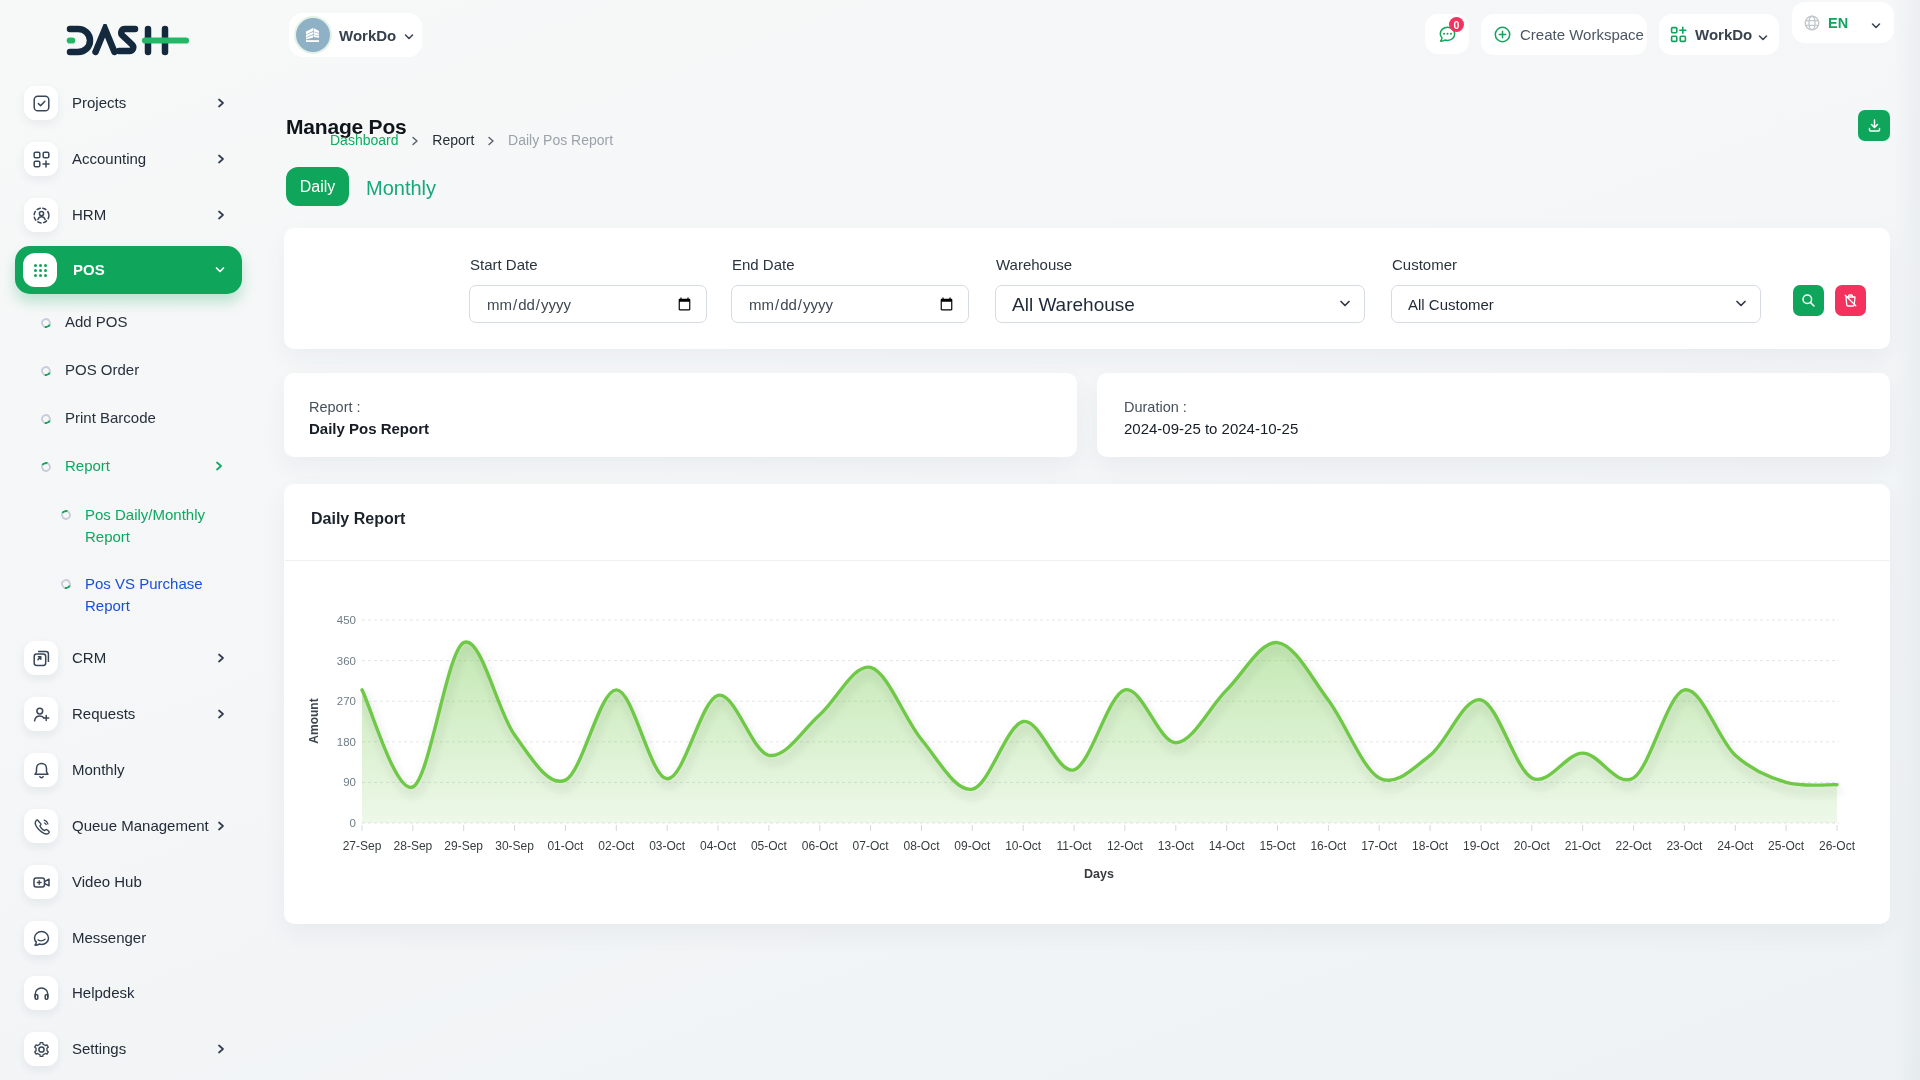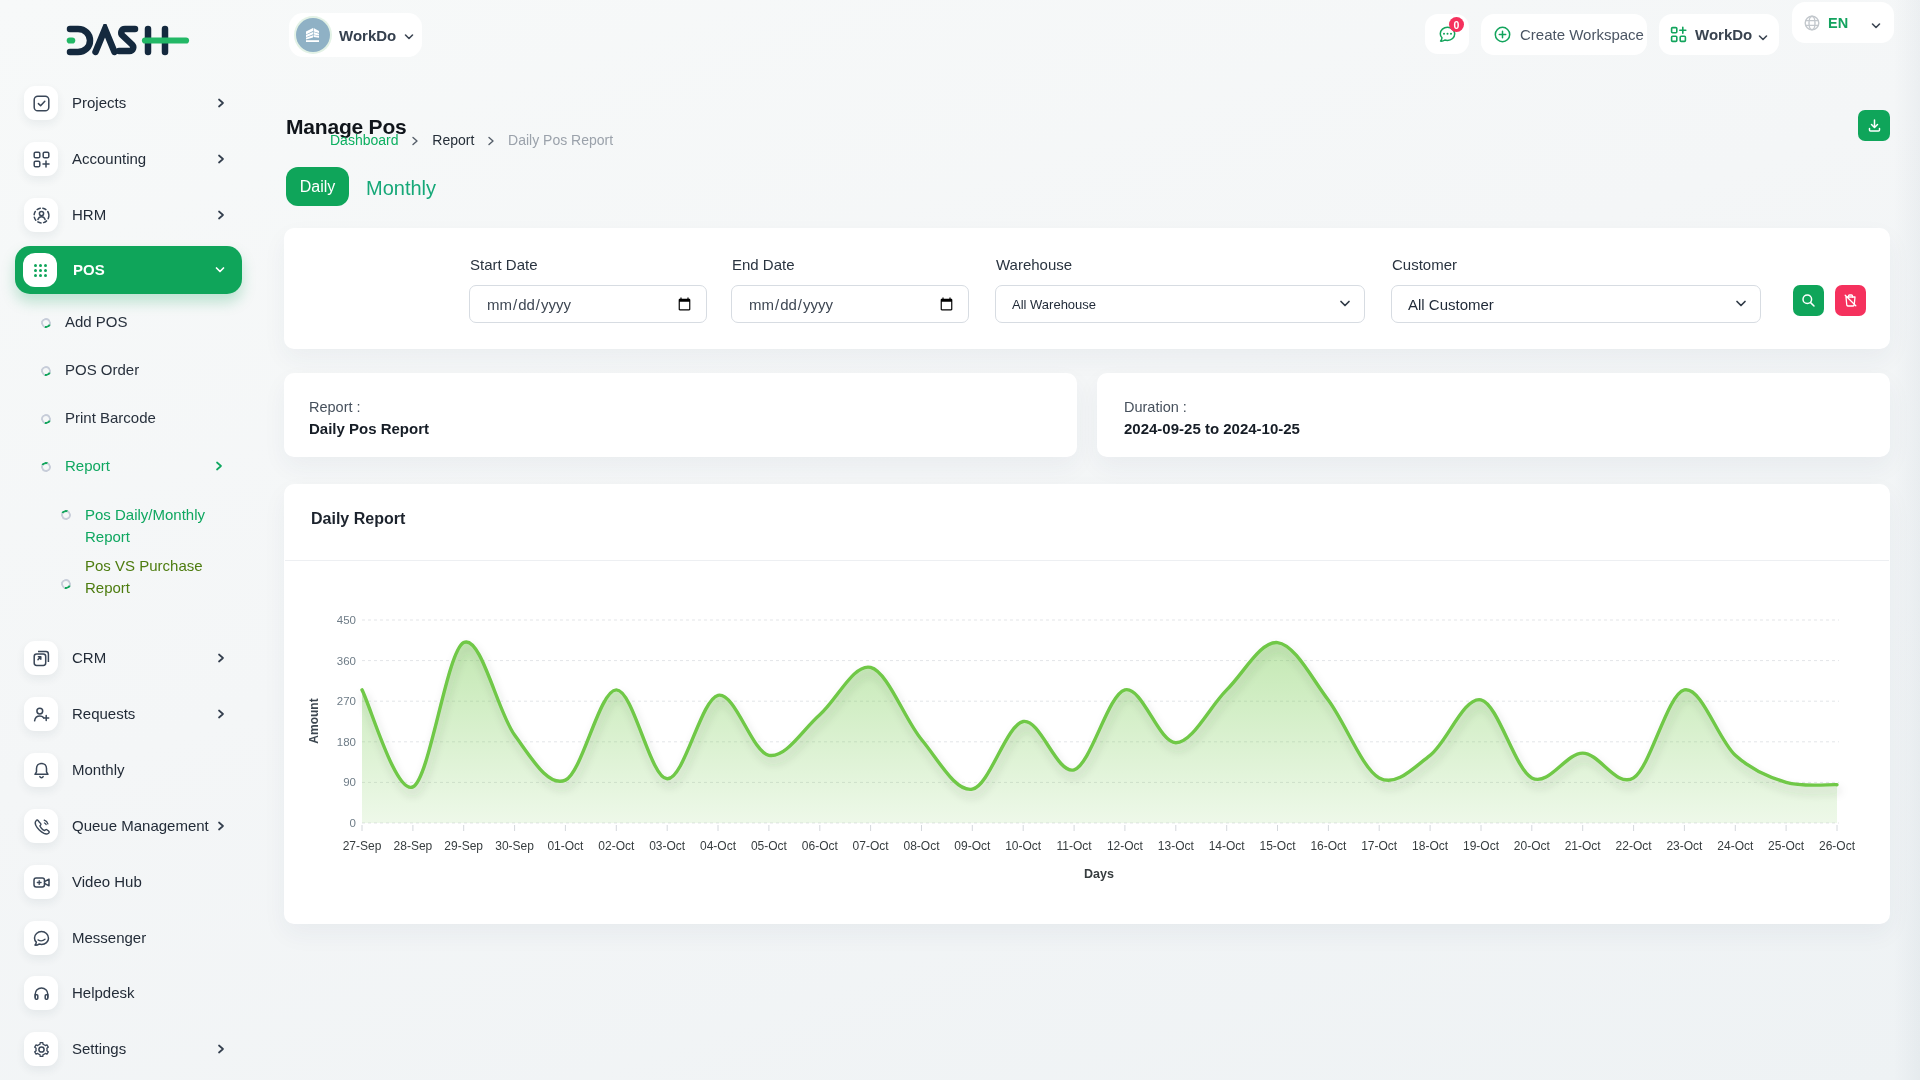--- a/index.html
+++ b/index.html
@@ -100,21 +100,21 @@
 <div class="bullet" style="left:41px;top:414px;"></div>
 <div class="sub" style="left:65px;top:409px;color:#28313d;">Print Barcode</div>
 <div class="bullet on" style="left:41px;top:462px;"></div>
 <div class="sub" style="left:65px;top:457px;color:#0fa760;">Report</div>
 <svg class="chev" style="left:213px;top:460px" viewBox="0 0 12 12">
       <path d="M4,2.5 L8,6 L4,9.5" fill="none" stroke="#0fa760" stroke-width="1.7" stroke-linecap="round" stroke-linejoin="round"></path>
     </svg>
 <div class="bullet on" style="left:61px;top:510px;"></div>
 <div class="sub" style="left:85px;top:504px;width:140px;line-height:21.5px;color:#0fa760;">Pos Daily/Monthly Report</div>
 <div class="bullet" style="left:61px;top:579px;"></div>
-<div class="sub" style="left:85px;top:555px;width:140px;line-height:21.5px;color:#4d7c0f;">Pos VS Purchase Report</div>
+<div class="sub" style="left:85px;top:573px;width:140px;line-height:21.5px;color:#1d4ed8;">Pos VS Purchase Report</div>
 <div class="ib" style="left:24px;top:641px;">
       <svg width="19" height="19" viewBox="0 0 19 19">
         <g fill="none" stroke="#3a4758" stroke-width="1.5" stroke-linejoin="round">
           <rect x="2.2" y="5" width="11.5" height="11.5" rx="2.4"></rect>
           <path d="M6,2.6 h8 a2.4,2.4 0 0 1 2.4,2.4 v8"></path>
           <path d="M6,10.6 l2.8,-2.8 m0,2.4 v-2.4 h-2.4" stroke-linecap="round"></path>
         </g>
       </svg>
     </div>
 <div class="mlabel" style="top:641px;line-height:34px;">CRM</div>
@@ -293,21 +293,21 @@
     </svg>
 </div>
 
 <div class="card" style="left:284px;top:228px;width:1606px;height:121px;"></div>
 <div class="abs" style="left:470px;top:256px;font-size:15px;color:#2a3440;">Start Date</div>
 <input type="date" class="abs" style="left: 469px; top: 285px; width: 238px; height: 38px; border: 1px solid rgb(215, 220, 226); border-radius: 7px; padding: 0px 12px 0px 16px; font-family: &quot;Liberation Sans&quot;, sans-serif; font-size: 15px; color: rgb(63, 72, 84); background: rgb(255, 255, 255);">
 <div class="abs" style="left:732px;top:256px;font-size:15px;color:#2a3440;">End Date</div>
 <input type="date" class="abs" style="left: 731px; top: 285px; width: 238px; height: 38px; border: 1px solid rgb(215, 220, 226); border-radius: 7px; padding: 0px 12px 0px 16px; font-family: &quot;Liberation Sans&quot;, sans-serif; font-size: 15px; color: rgb(63, 72, 84); background: rgb(255, 255, 255);">
 <div class="abs" style="left:996px;top:256px;font-size:15px;color:#2a3440;text-align:right;">Warehouse</div>
 <div class="abs" style="left:995px;top:285px;width:370px;height:38px;">
-  <select style="appearance:none;-webkit-appearance:none;width:100%;height:100%;border:1px solid #d7dce2;border-radius:7px;padding:0 30px 0 16px;font-family:'Liberation Sans',sans-serif;font-size:13px;color:#1f2937;background:#fff;">
+  <select style="appearance:none;-webkit-appearance:none;width:100%;height:100%;border:1px solid #d7dce2;border-radius:7px;padding:0 30px 0 16px;font-family:'Liberation Sans',sans-serif;font-size:19px;color:#1f2937;background:#fff;">
     <option>All Warehouse</option>
   </select>
   <svg class="chev" style="right:14px;top:13px;left:auto" viewBox="0 0 12 12">
       <path d="M2,3.5 L6,7.5 L10,3.5" fill="none" stroke="#303a46" stroke-width="1.7" stroke-linecap="round" stroke-linejoin="round"></path>
     </svg>
 </div>
 <div class="abs" style="left:1392px;top:256px;font-size:15px;color:#2a3440;">Customer</div>
 <div class="abs" style="left:1391px;top:285px;width:370px;height:38px;">
   <select style="appearance:none;-webkit-appearance:none;width:100%;height:100%;border:1px solid #d7dce2;border-radius:7px;padding:0 30px 0 16px;font-family:'Liberation Sans',sans-serif;font-size:15px;color:#1f2937;background:#fff;">
     <option>All Customer</option>
@@ -330,21 +330,21 @@
         <path d="M2.2,2.2 L12.8,12.8"></path>
       </g>
     </svg>
 </div>
 
 <div class="card" style="left:284px;top:373px;width:793px;height:84px;"></div>
 <div class="abs" style="left:309px;top:399px;font-size:14.5px;color:#46505c;">Report :</div>
 <div class="abs" style="left:309px;top:420px;font-size:15px;font-weight:700;color:#161d26;">Daily Pos Report</div>
 <div class="card" style="left:1097px;top:373px;width:793px;height:84px;"></div>
 <div class="abs" style="left:1124px;top:399px;font-size:14.5px;color:#46505c;">Duration :</div>
-<div class="abs" style="left:1124px;top:420px;font-size:15px;font-weight:700;color:#161d26;">2024-09-25 to 2024-10-25</div>
+<div class="abs" style="left:1124px;top:420px;font-size:15px;font-weight:400;color:#161d26;">2024-09-25 to 2024-10-25</div>
 
 <div class="card" style="left:284px;top:484px;width:1606px;height:440px;"></div>
 <div class="abs" style="left:311px;top:510px;font-size:16px;font-weight:700;color:#1c232d;">Daily Report</div>
 <div class="abs" style="left:285px;top:560px;width:1604px;height:1px;background:#edeff2;"></div>
 <svg class="abs" style="left:284px;top:560px" width="1606" height="364" viewBox="0 0 1606 364" id="chartsvg">
   <defs>
     <linearGradient id="ag" x1="0" y1="60" x2="0" y2="263" gradientUnits="userSpaceOnUse">
       <stop offset="0" stop-color="#6fc847" stop-opacity="0.45"></stop>
       <stop offset="1" stop-color="#6fc847" stop-opacity="0.12"></stop>
     </linearGradient>

